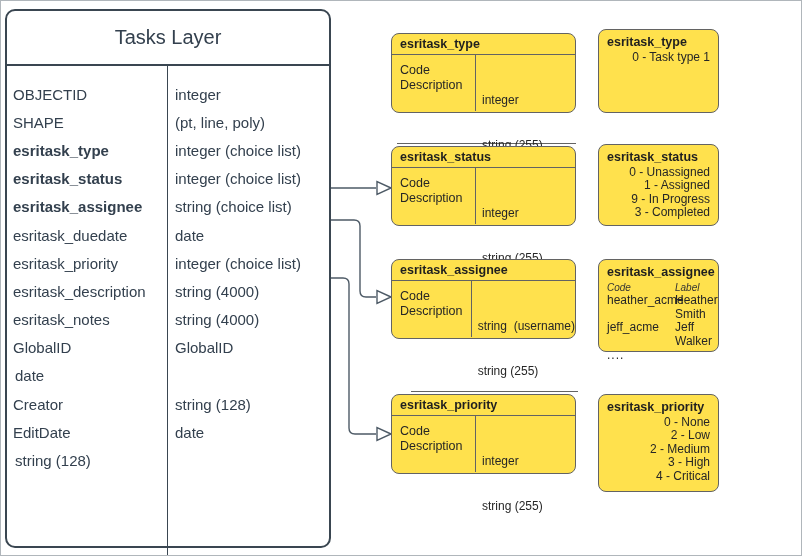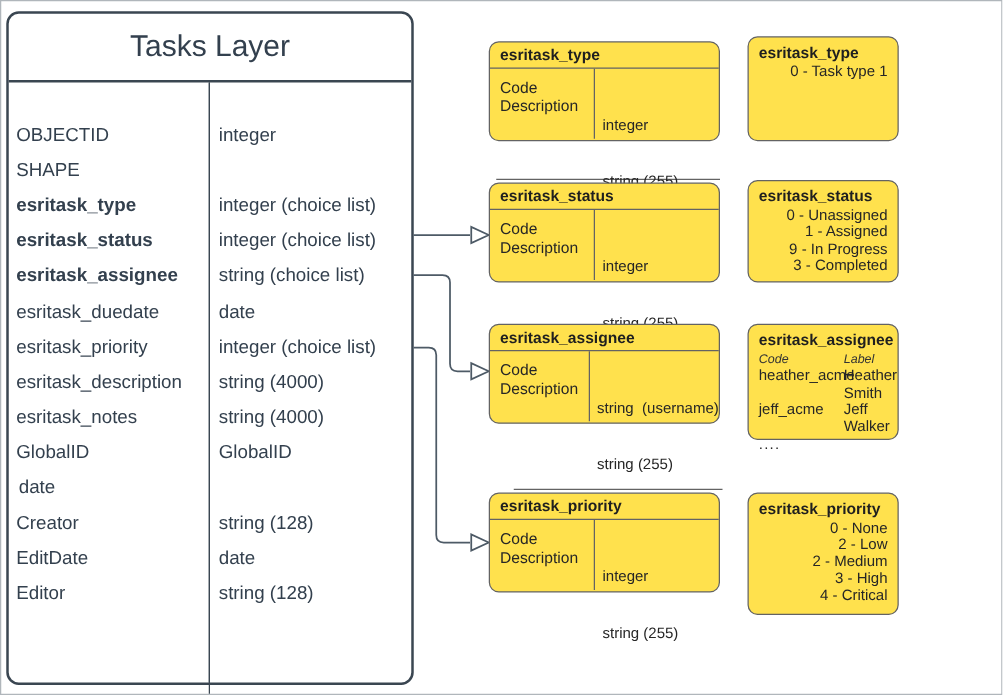--- a/index.html
+++ b/index.html
@@ -12,23 +12,23 @@
 
   
   .main-table{
     position:absolute;left:4px;top:8px;width:326px;height:539px;
     box-sizing:border-box;border:2px solid #3A4651;border-radius:10px;
     background:#fff;
   }
   .mt-header{
     height:53px;border-bottom:2px solid #3A4651;
     display:flex;align-items:center;justify-content:center;
-    font-size:24px;color:#33404E;
-  }
-  .mt-body{position:relative;padding-top:28px;}
+    font-size:20px;color:#33404E;
+  }
+  .mt-body{position:relative;padding-top:14px;}
   .mt-body::before{ 
     content:"";position:absolute;left:160px;top:0;bottom:-484px;width:0;
     border-left:1.5px solid #3A4651;
   }
   .mt-divider{position:absolute;left:160px;top:55px;bottom:0;border-left:1.5px solid #3A4651;}
   .mt-row{display:flex;height:28.2px;align-items:center;font-size:15px;}
   .mt-name{width:160px;box-sizing:border-box;padding-left:6px;}
   .mt-type{flex:1;padding-left:8px;}
   .mt-row.b .mt-name{font-weight:bold;}
 
@@ -76,20 +76,21 @@
   <div class="main-table">
     <div class="mt-header">Tasks Layer</div>
     <div class="mt-divider"></div>
     <div class="mt-body">
       <div class="mt-row">
           <div class="mt-name">OBJECTID</div>
           <div class="mt-type">integer</div>
         </div>
       <div class="mt-row">
           <div class="mt-name">SHAPE</div>
+          <div class="mt-type">(pt, line, poly)</div>
         </div>
       <div class="mt-row b">
           <div class="mt-name">esritask_type</div>
           <div class="mt-type">integer (choice list)</div>
         </div>
       <div class="mt-row b">
           <div class="mt-name">esritask_status</div>
           <div class="mt-type">integer (choice list)</div>
         </div>
       <div class="mt-row b">
@@ -121,21 +122,20 @@
         </div>
       <div class="mt-row">
           <div class="mt-name">Creator</div>
           <div class="mt-type">string (128)</div>
         </div>
       <div class="mt-row">
           <div class="mt-name">EditDate</div>
           <div class="mt-type">date</div>
         </div>
       <div class="mt-row">
-          <div class="mt-name">Editor</div>
           <div class="mt-type">string (128)</div>
         </div>
     </div>
   </div>
 
   <div class="artifact" style="left:396px;top:142px;width:179px;"></div>
   <div class="artifact" style="left:410px;top:390px;width:167px;"></div>
 
   <div class="ybox dbox" style="left:390px;top:32px;">
     <div class="db-title">esritask_type</div>

